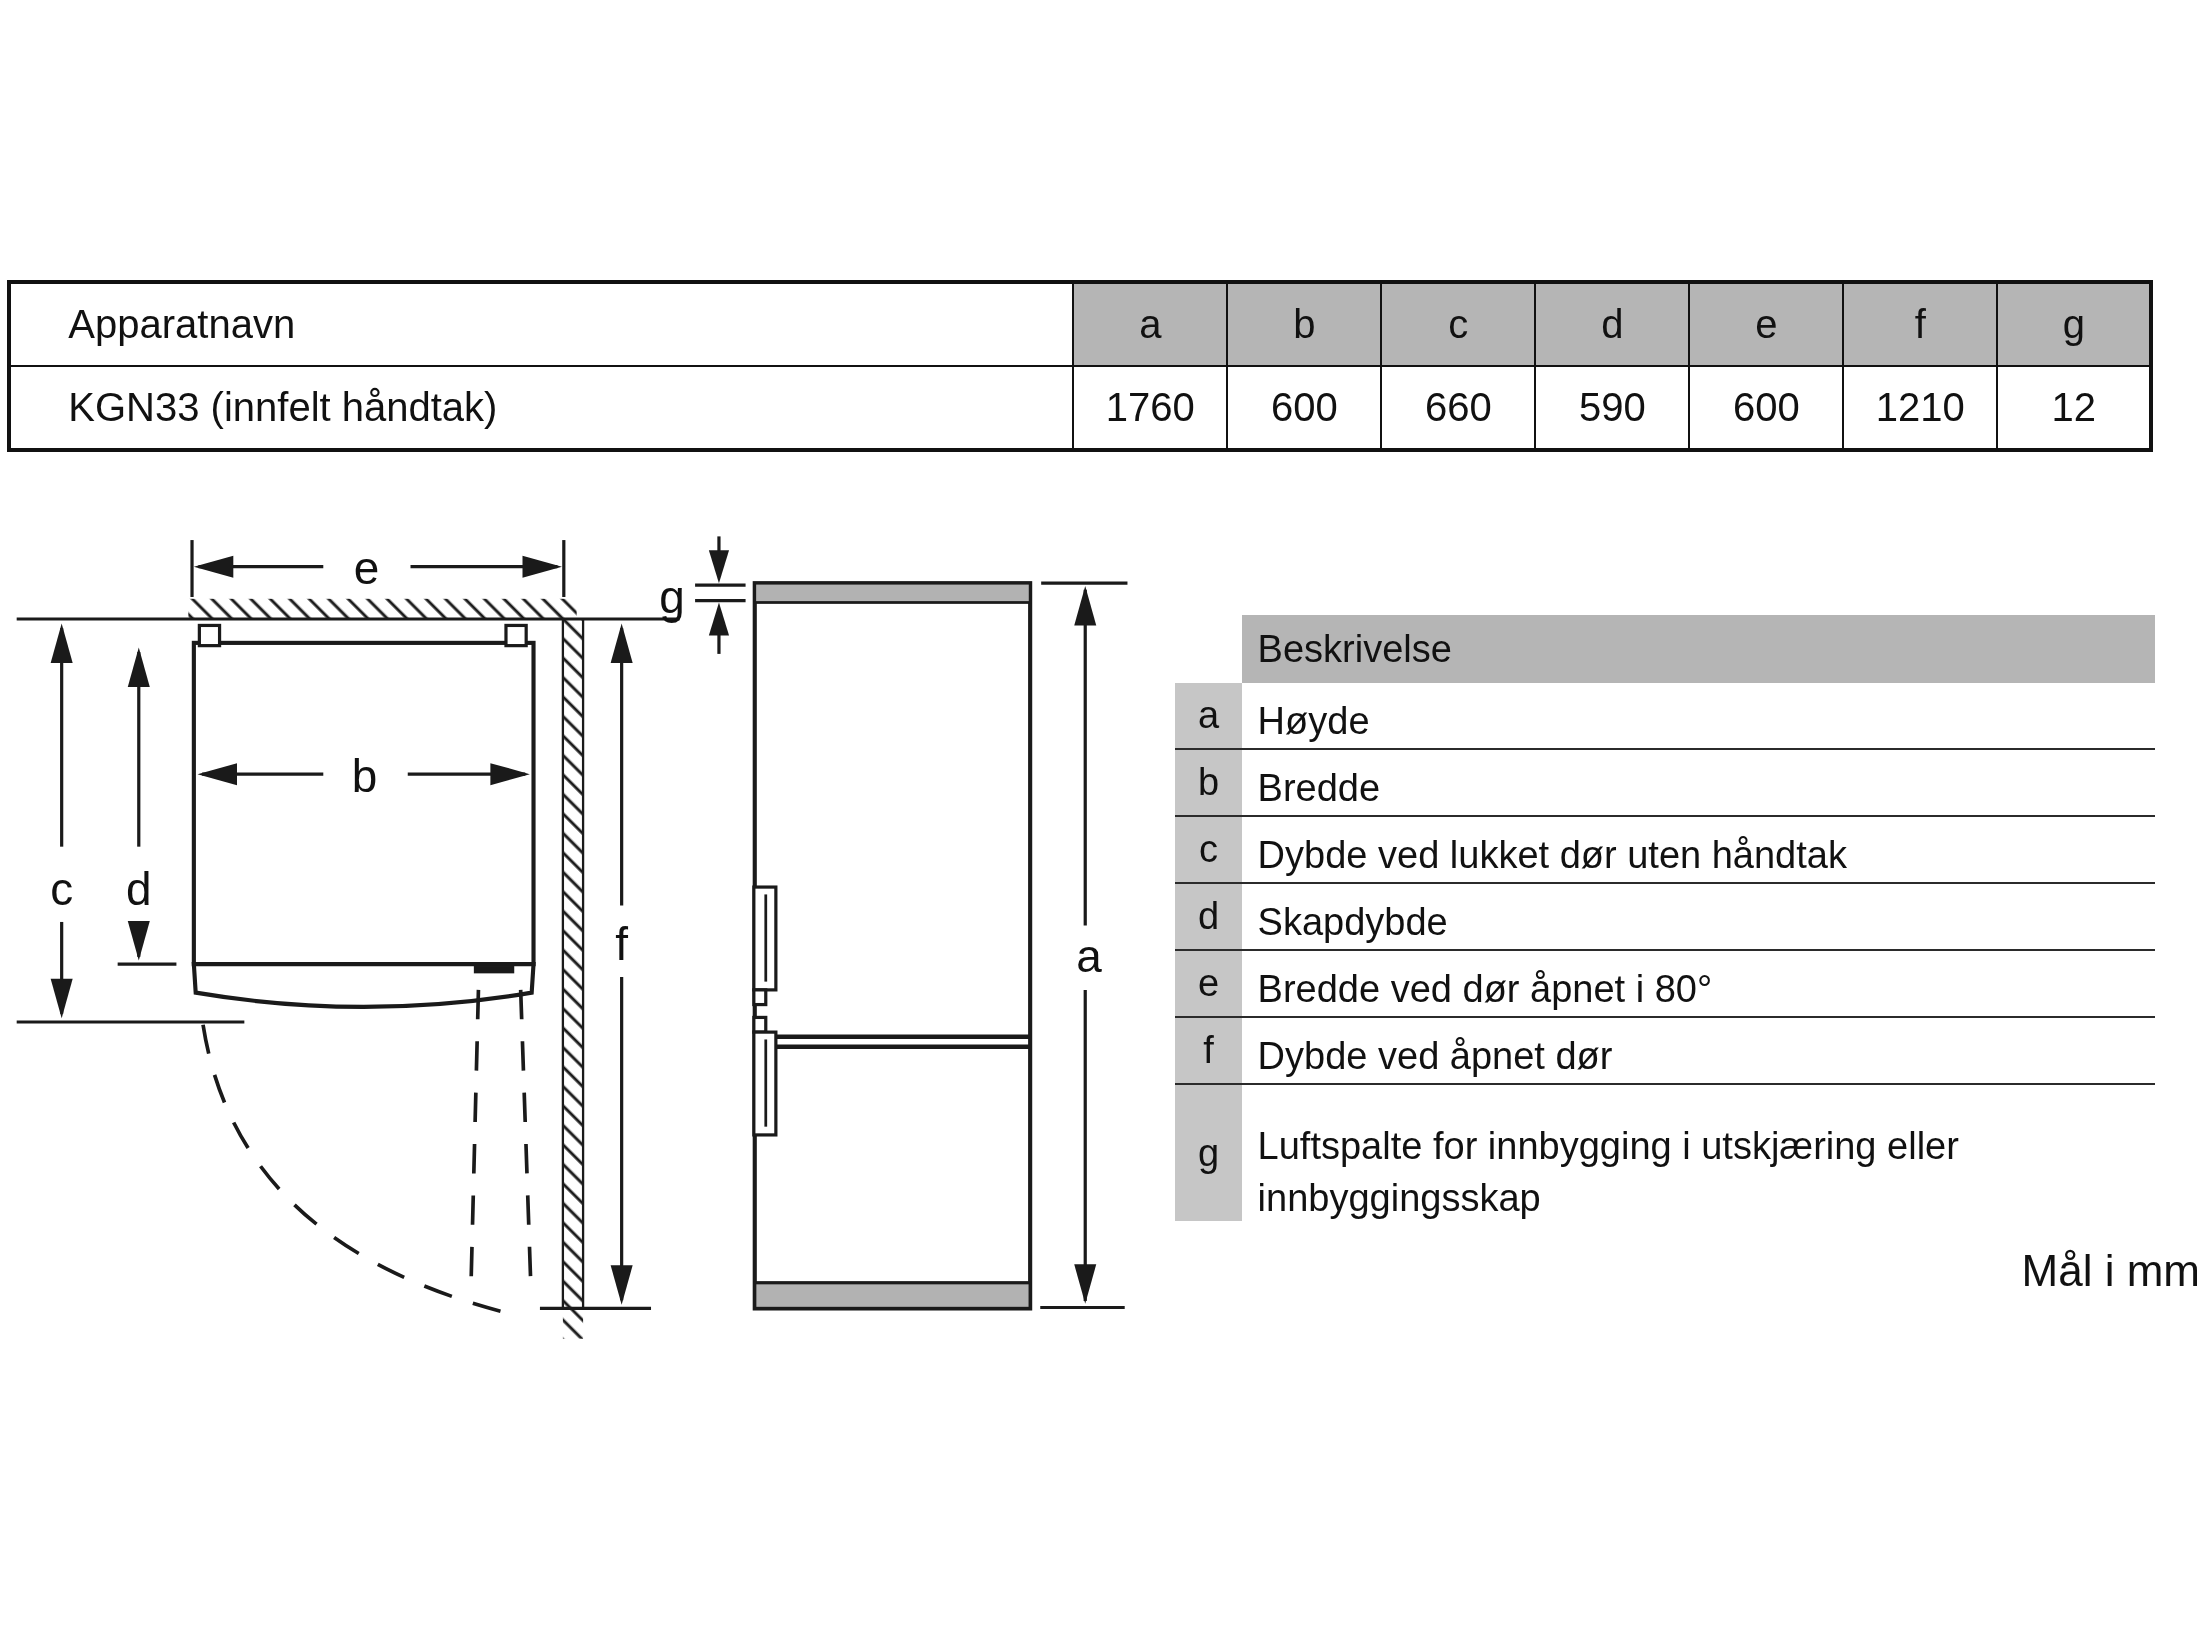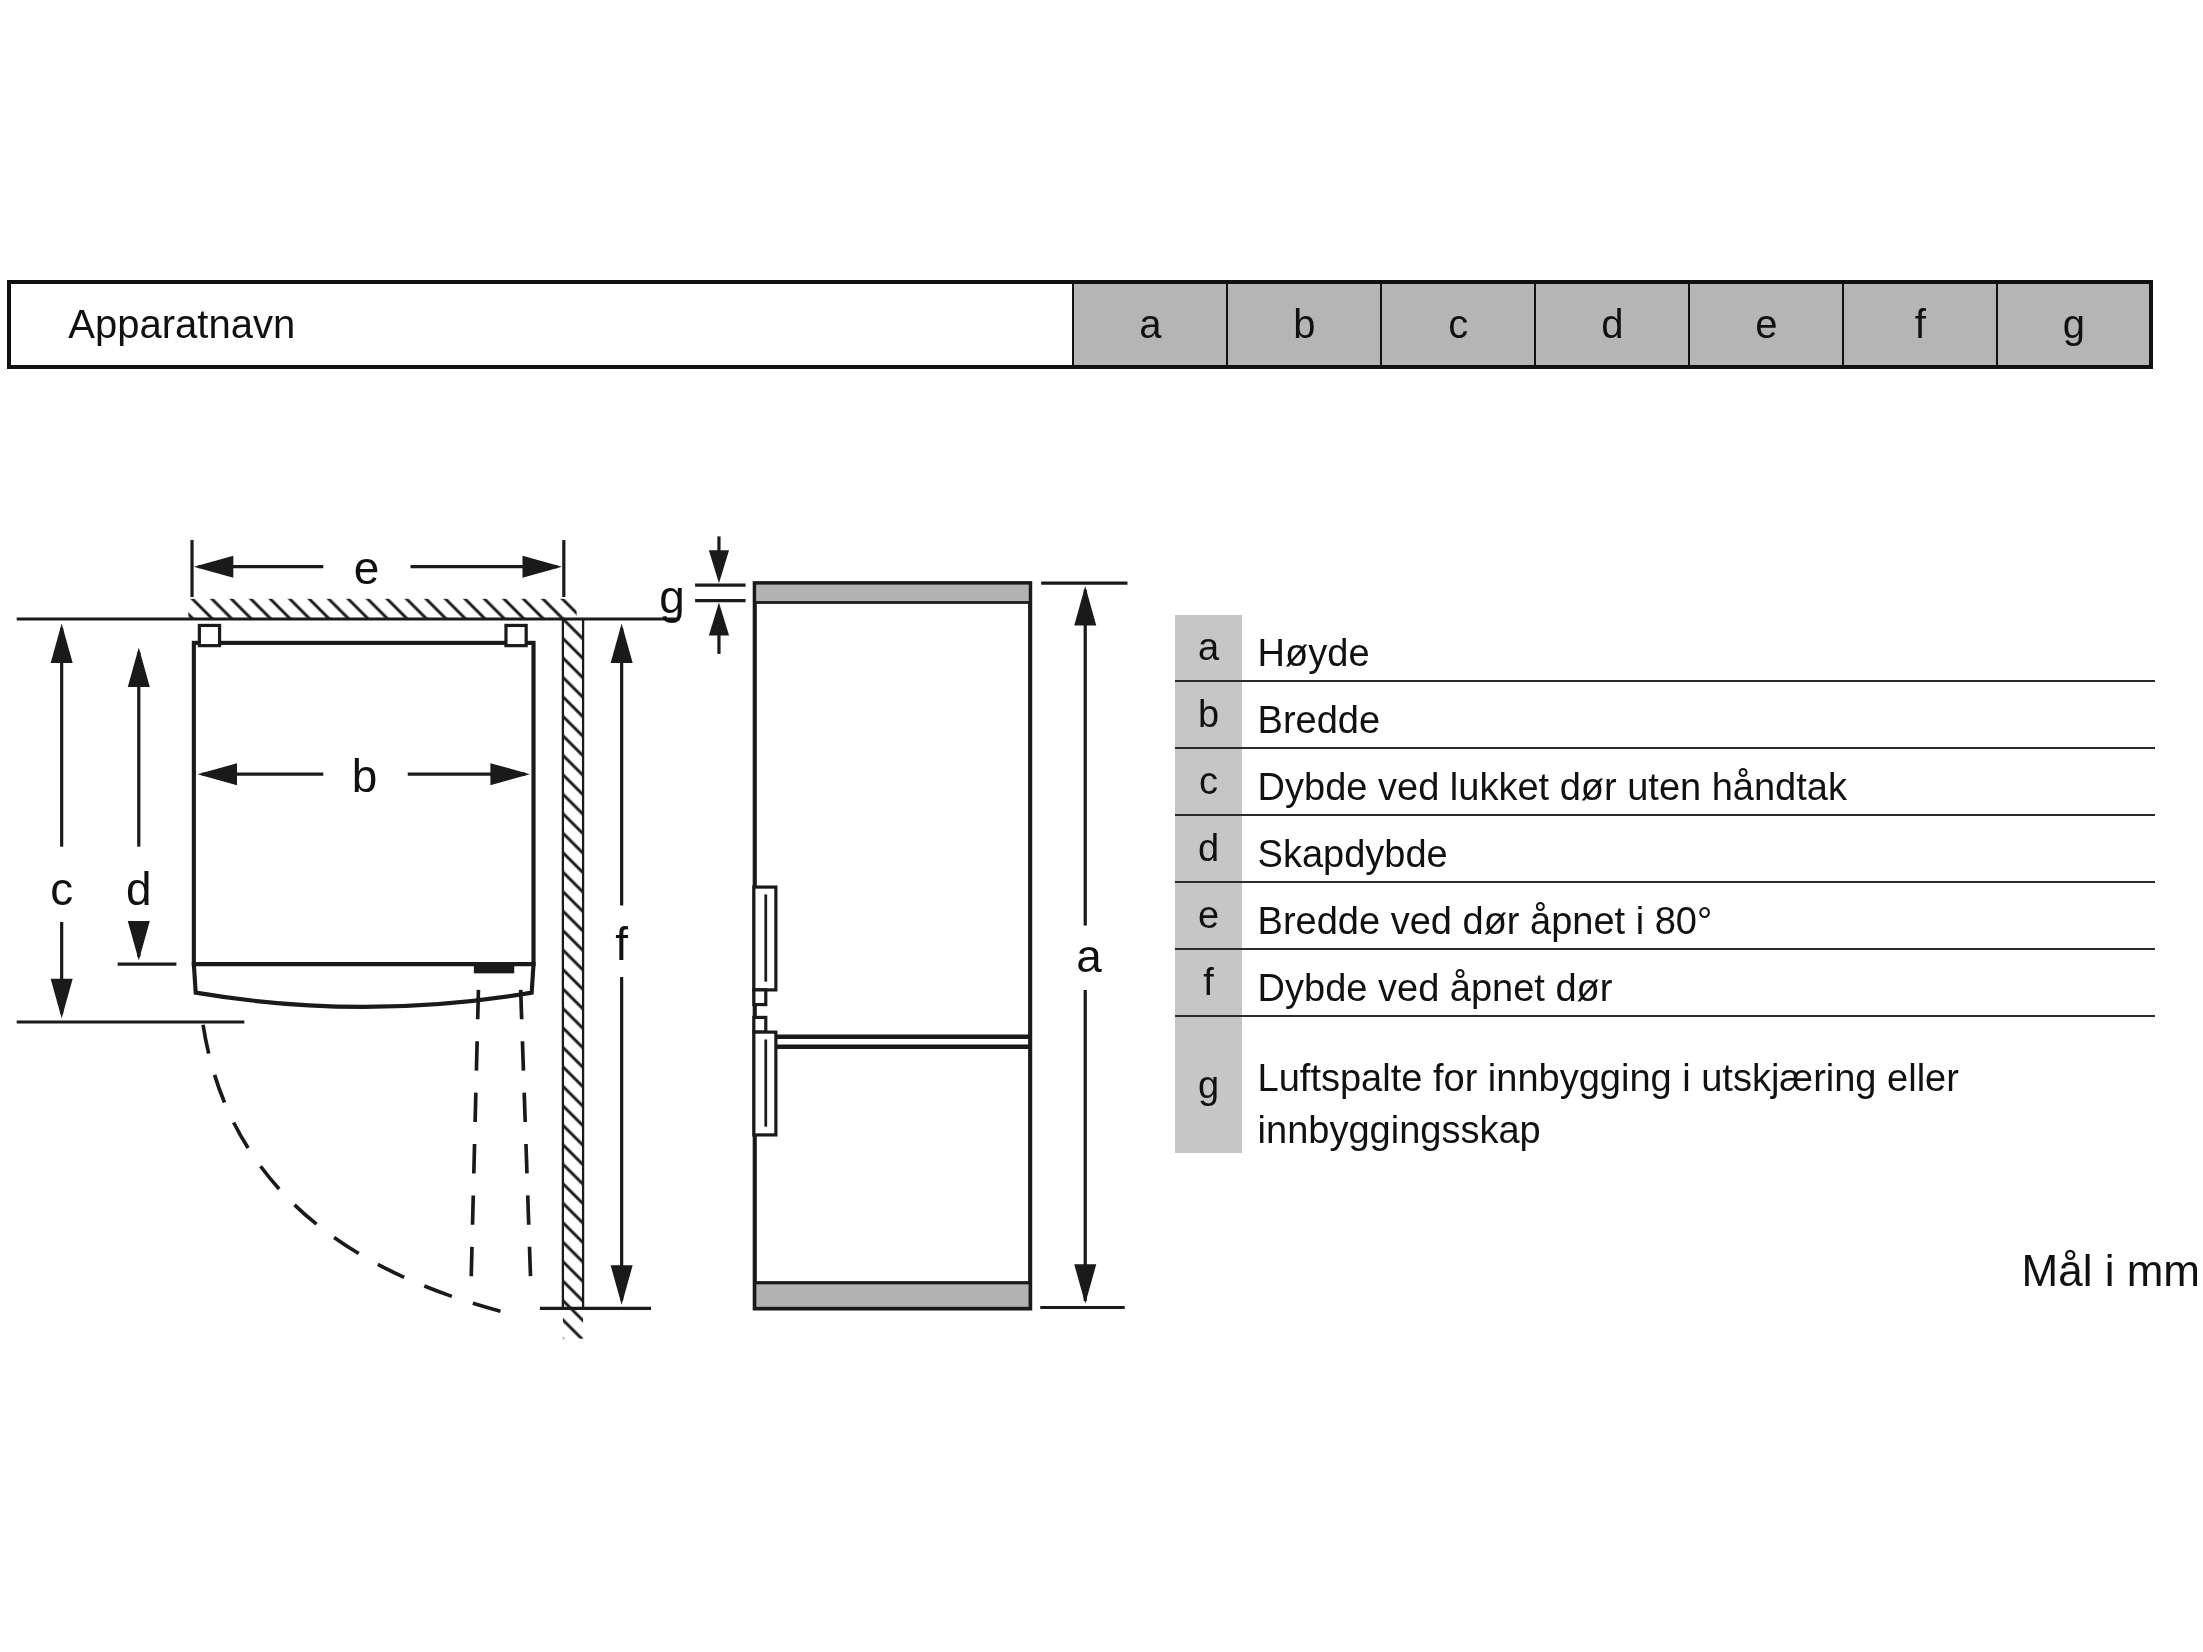--- a/index.html
+++ b/index.html
@@ -57,20 +57,30 @@
         <tr class="hdr">
       <td class="namecell">Apparatnavn</td>
       <td class="dim">a</td>
       <td class="dim">b</td>
       <td class="dim">c</td>
       <td class="dim">d</td>
       <td class="dim">e</td>
       <td class="dim">f</td>
       <td class="dim">g</td>
     </tr>
+    <tr class="val">
+      <td class="namecell">KGN33 (innfelt håndtak)</td>
+      <td>1760</td>
+      <td>600</td>
+      <td>660</td>
+      <td>590</td>
+      <td>600</td>
+      <td>1210</td>
+      <td>12</td>
+    </tr>
   </tbody>
     </table>
 
   <svg class="diagram" width="1157" height="918" viewBox="0 540 1260 1000">
     <defs>
       <pattern id="hatch" patternUnits="userSpaceOnUse" width="15" height="15" patternTransform="rotate(-45)">
         <line x1="2" y1="0" x2="2" y2="15" stroke="#1a1a1a" stroke-width="3.2"></line>
       </pattern>
     </defs>
 
@@ -179,20 +189,23 @@
         <line class="ln" x1="1182" y1="642" x2="1182" y2="1008"></line>
         <line class="ln" x1="1182" y1="1078" x2="1182" y2="1417"></line>
         <polygon class="ah" points="1182,638 1170,681 1194,681"></polygon>
         <polygon class="ah" points="1182,1420 1170,1377 1194,1377"></polygon>
         <text x="1186" y="1058" text-anchor="middle">a</text>
       </g>
     </g>
   </svg>
 
   <div class="desc">
+    <div class="desc-header">
+      <span>Beskrivelse</span>
+    </div>
     <div class="desc-row">
       <div class="key">a</div>
       <div class="txt">Høyde</div>
     </div>
     <div class="desc-row">
       <div class="key">b</div>
       <div class="txt">Bredde</div>
     </div>
     <div class="desc-row">
       <div class="key">c</div>

